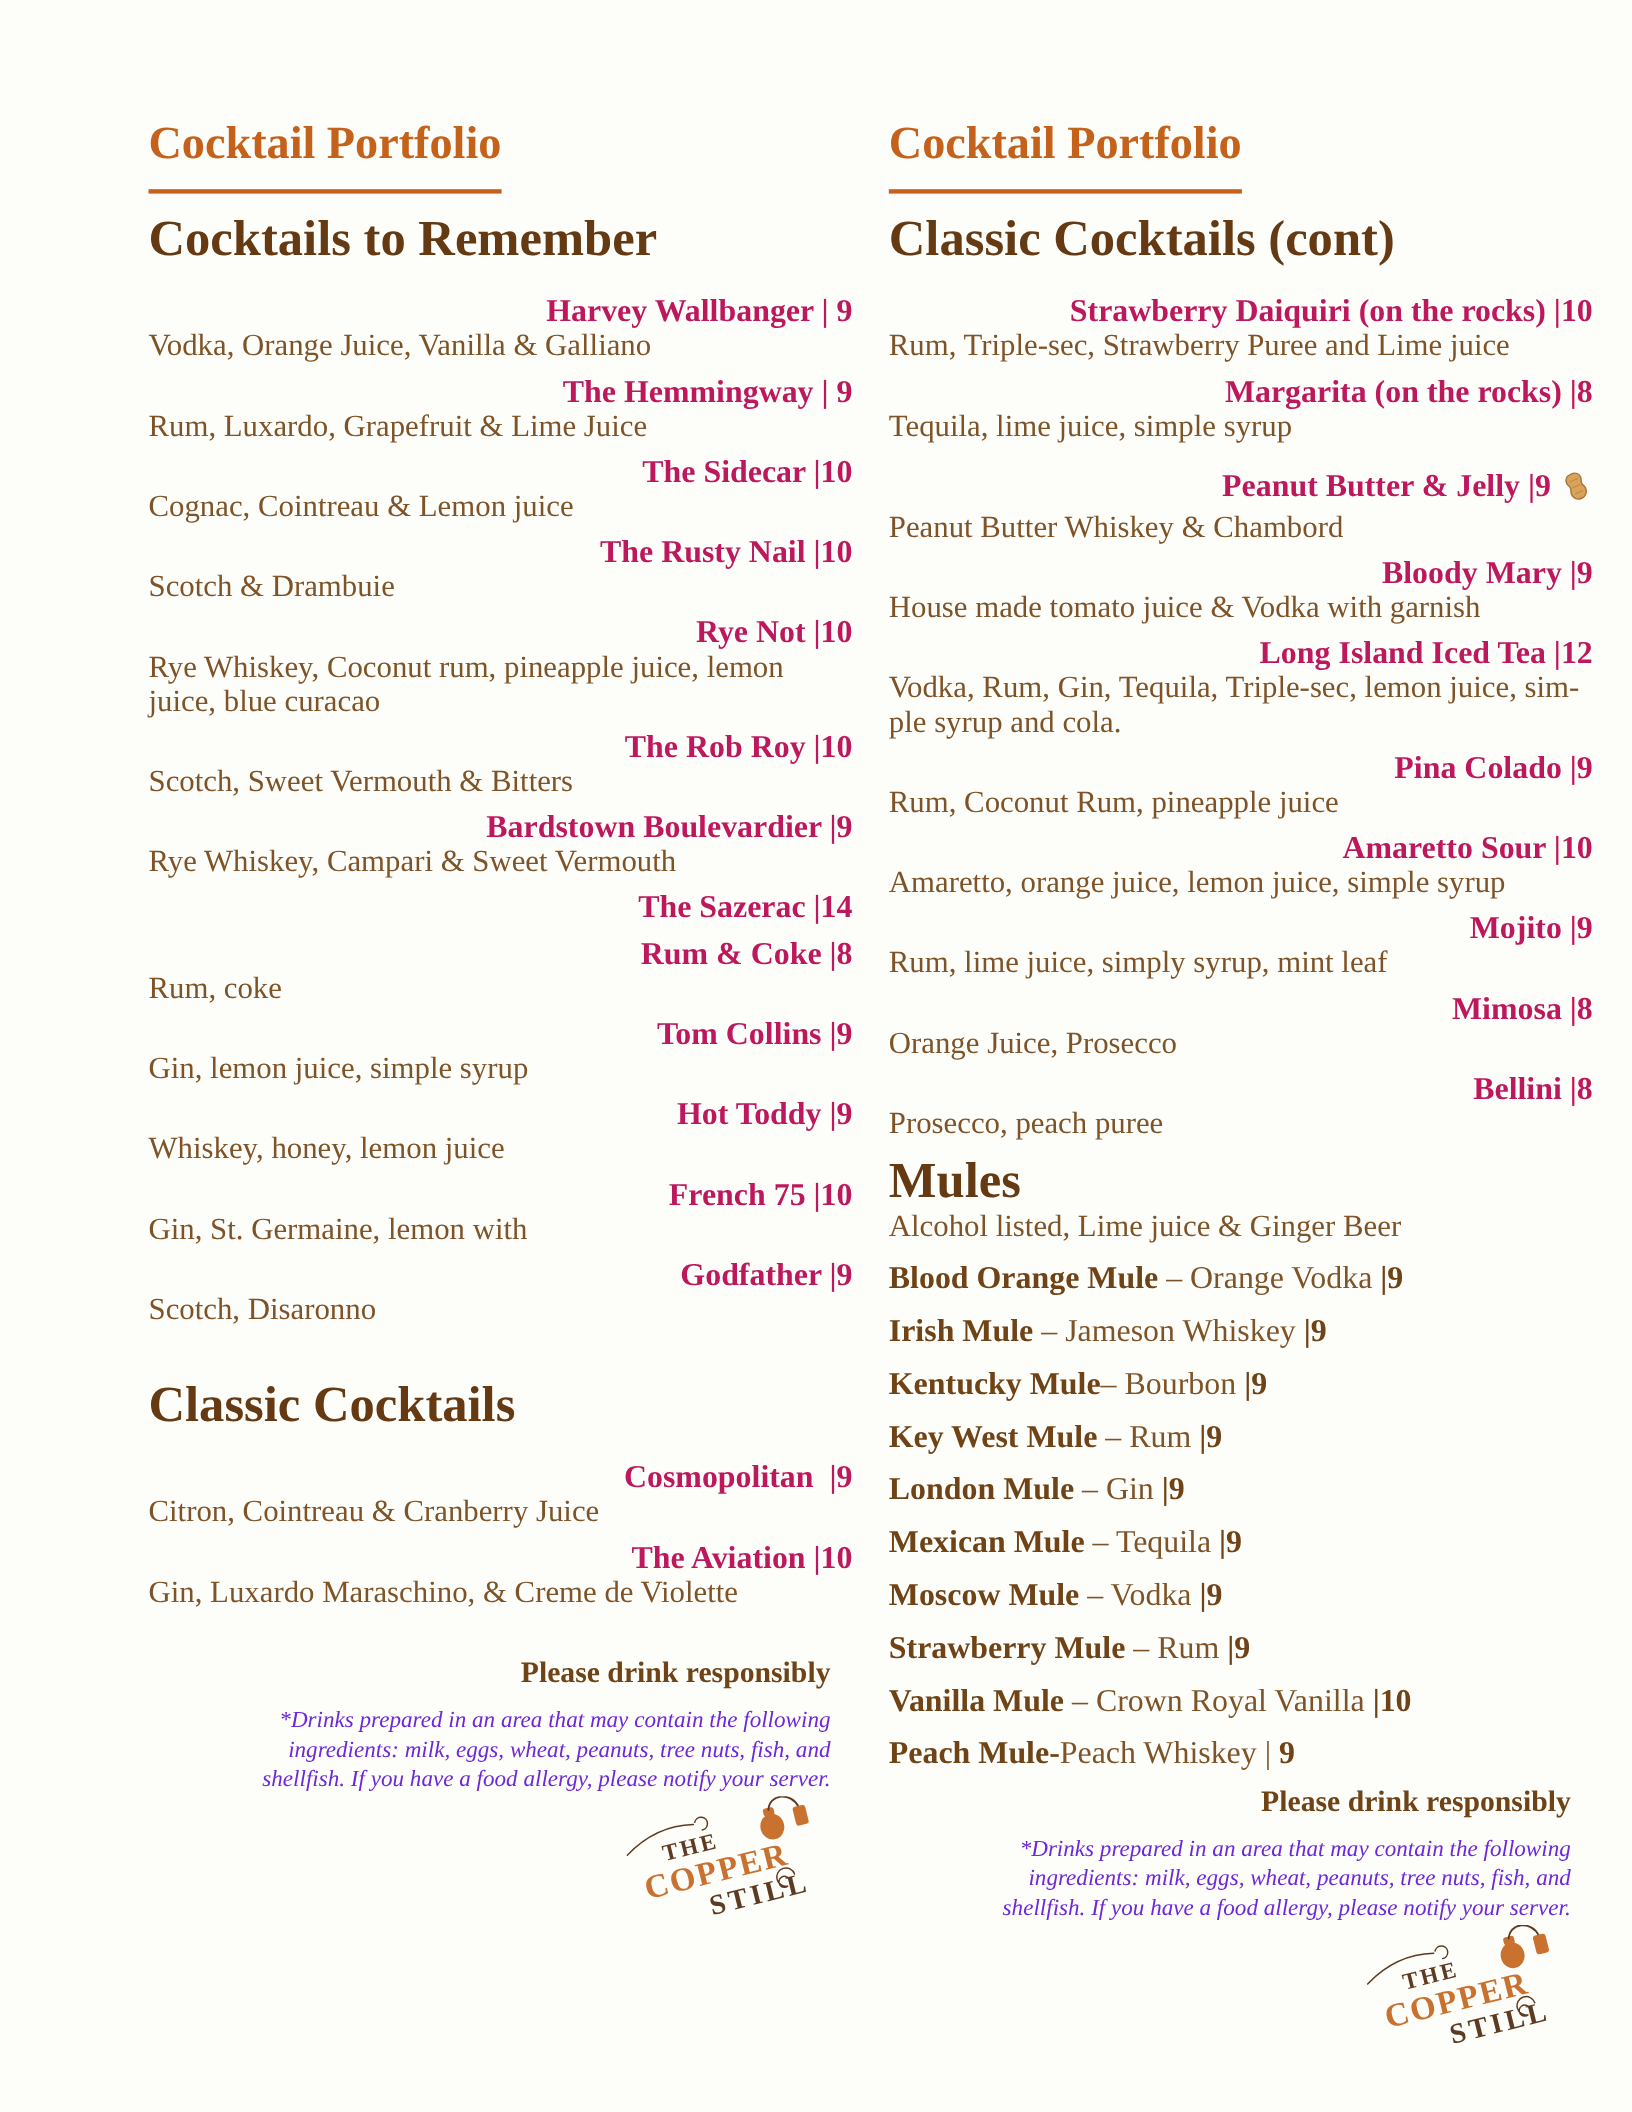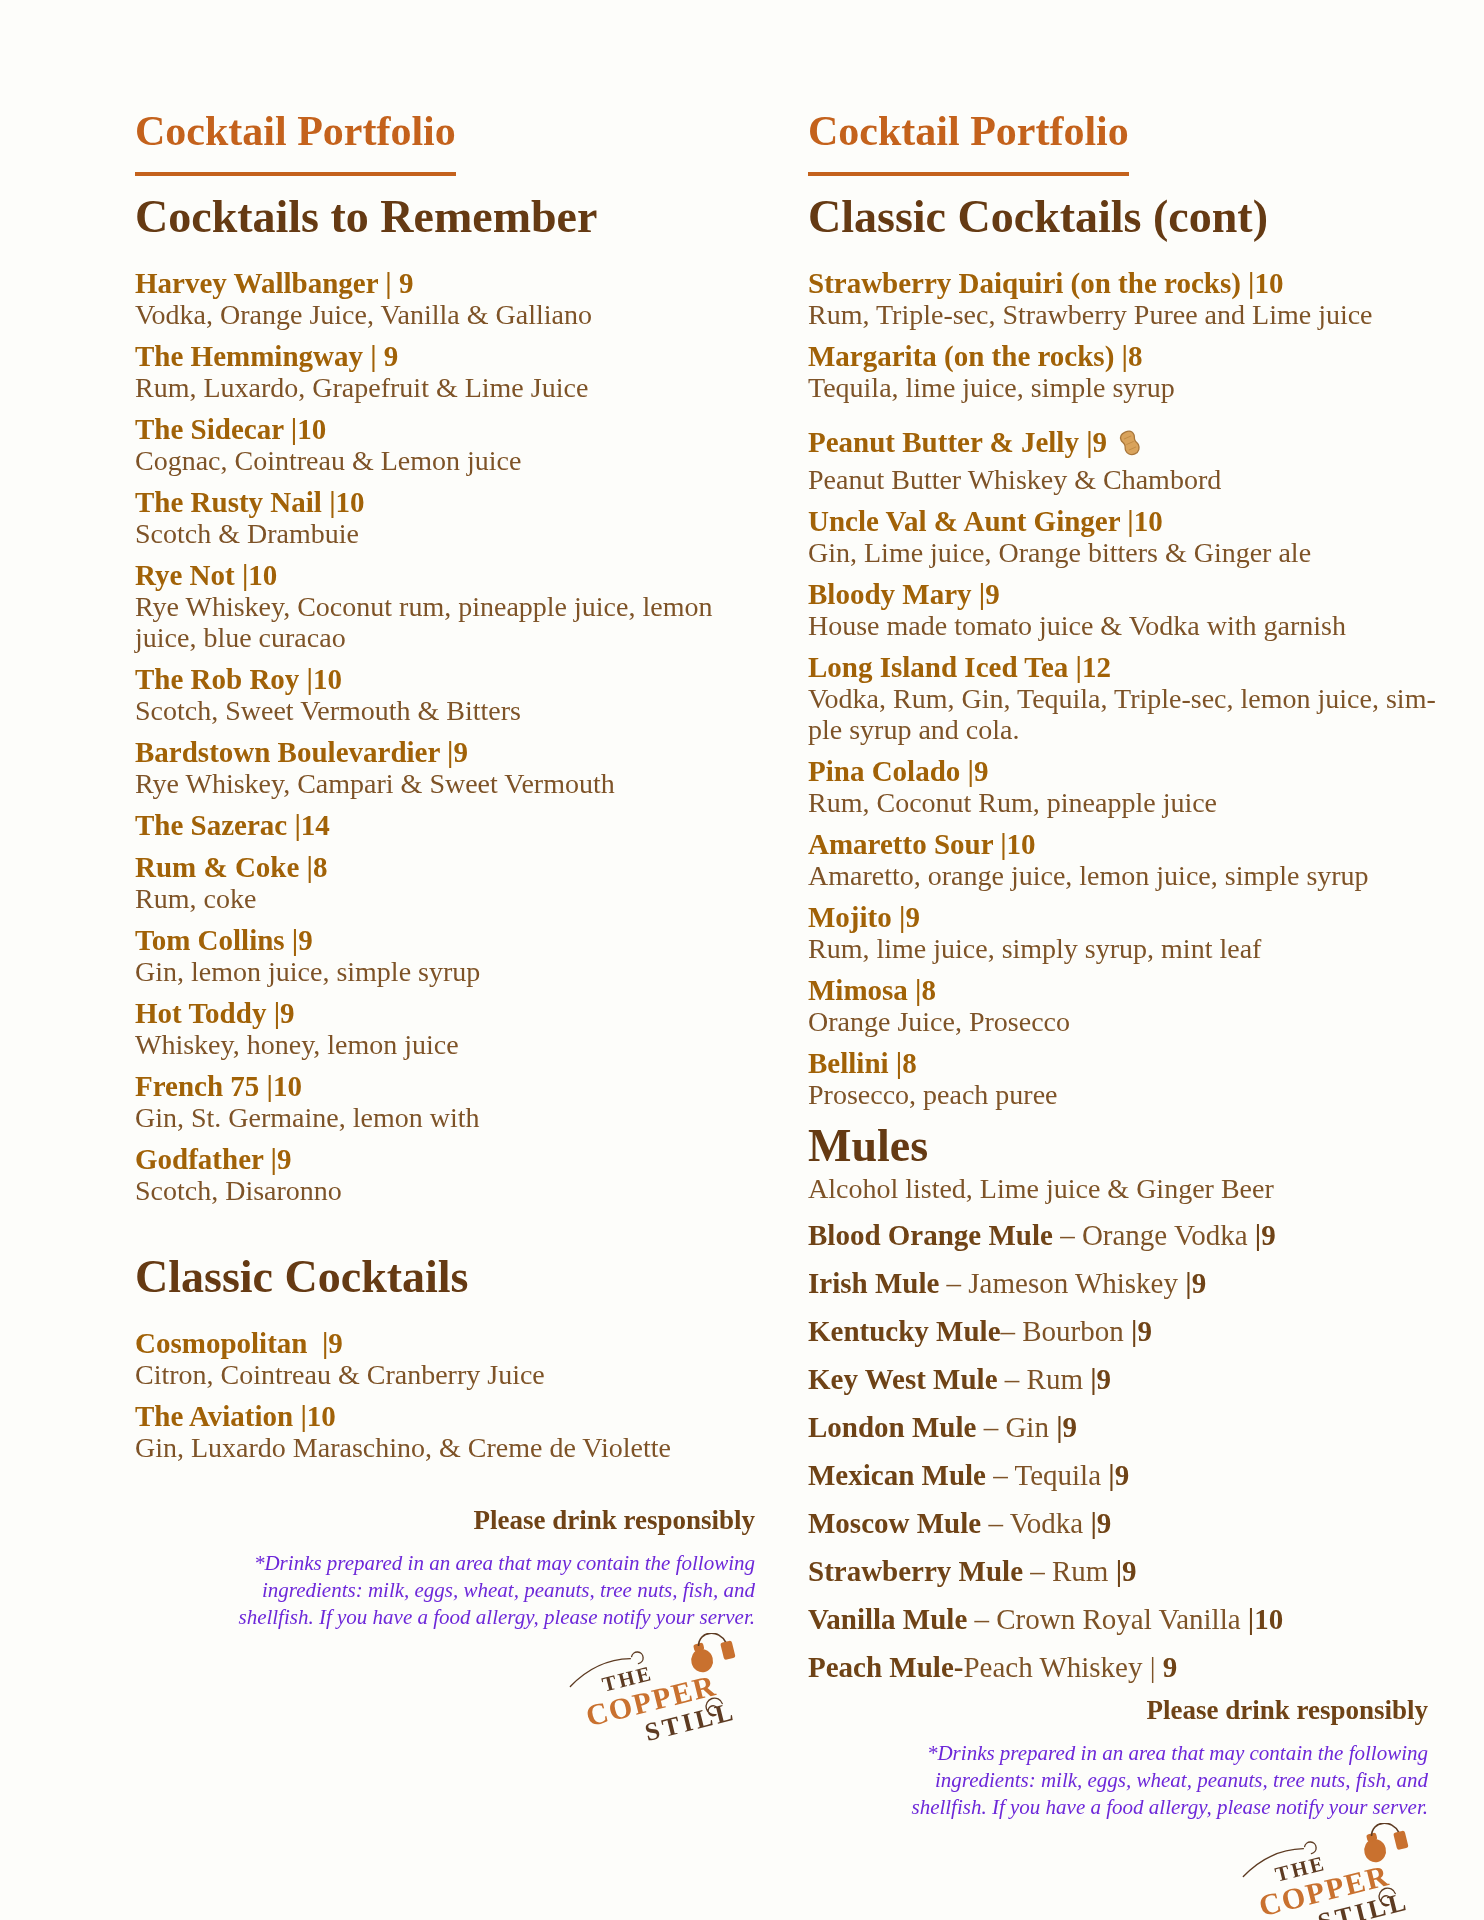--- a/index.html
+++ b/index.html
@@ -10,21 +10,21 @@
   #col-1{left:808px;width:640px;}
   .col-title{display:inline-block;font-size:42px;font-weight:bold;color:#c4621c;
              border-bottom:4px solid #c4621c;line-height:1.1;padding-bottom:18px;}
   .section-heading{font-size:46px;font-weight:bold;color:#653a13;line-height:1.08;margin-top:16px;}
   .items + .section-heading{margin-top:46px;}
   .items + .section-heading.tight{margin-top:8px;}
   .section-subtitle{font-size:28px;color:#7e5327;line-height:31px;margin-top:2px;}
   .items{margin-top:26px;}
   .item{margin-bottom:11px;}
   .item.gap-before{margin-top:24px;}
-  .item-name{font-size:29px;font-weight:bold;color:#a16207;line-height:31px;}
+  .item-name{font-size:29px;font-weight:bold;color:#be185d;line-height:31px;text-align:right;}
   .item-desc{font-size:28px;color:#7e5327;line-height:31px;white-space:pre-line;}
   .peanut{display:inline-block;vertical-align:-6px;margin-left:8px;}
   .mules{margin-top:16px;}
   .mule-row{font-size:29px;color:#7e5327;line-height:31px;margin-bottom:17px;}
   .mule-row:last-child{margin-bottom:0;}
   .mule-bold,.mule-price{font-weight:bold;color:#6f4316;}
   .footer{margin-top:42px;width:620px;text-align:right;}
   .footer.tight{margin-top:12px;}
   .tagline{font-size:27px;font-weight:bold;color:#6f4316;}
   .disclaimer{font-size:21px;font-style:italic;color:#6d28d9;line-height:27px;margin-top:14px;white-space:pre-line;}
@@ -126,24 +126,20 @@
         <div class="item gap-before">
           <div class="item-name"><span>Peanut Butter &amp; Jelly |9</span><span class="peanut"><svg width="30" height="30" viewBox="0 0 30 30">
                 <g transform="rotate(-24 15 15)">
                   <path d="M15 3 c5 0 7 3 7 6 c0 2 -1.4 3 -1.4 5.5 c0 2.5 1.4 3 1.4 5.5 c0 3 -2 7 -7 7 c-5 0 -7 -4 -7 -7 c0 -2.5 1.4 -3 1.4 -5.5 c0 -2.5 -1.4 -3.5 -1.4 -5.5 c0 -3 2 -6 7 -6 z" fill="#d9a35c" stroke="#a8763a" stroke-width="1.3"></path>
                   <path d="M11 9 l8 0 M11 15 l8 0 M11 21 l8 0" stroke="#c08a45" stroke-width="1" fill="none"></path>
                 </g>
               </svg></span></div>
           <div class="item-desc">Peanut Butter Whiskey &amp; Chambord</div>
         </div>
         <div class="item">
-          <div class="item-name"><span>Uncle Val &amp; Aunt Ginger |10</span></div>
-          <div class="item-desc">Gin, Lime juice, Orange bitters &amp; Ginger ale</div>
-        </div>
-        <div class="item">
           <div class="item-name"><span>Bloody Mary |9</span></div>
           <div class="item-desc">House made tomato juice &amp; Vodka with garnish</div>
         </div>
         <div class="item">
           <div class="item-name"><span>Long Island Iced Tea |12</span></div>
           <div class="item-desc">Vodka, Rum, Gin, Tequila, Triple-sec, lemon juice, sim-
 ple syrup and cola.</div>
         </div>
         <div class="item">
           <div class="item-name"><span>Pina Colado |9</span></div>

